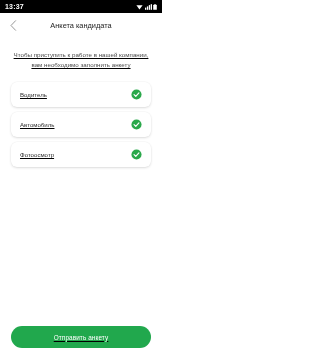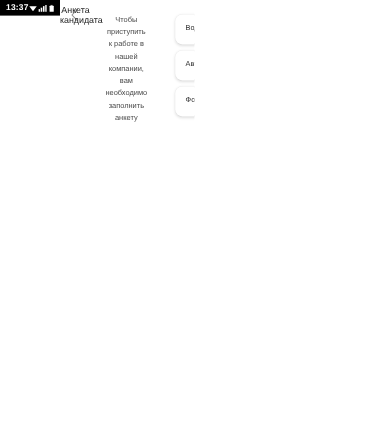--- a/index.html
+++ b/index.html
@@ -2,21 +2,21 @@
 <html><head>
 <meta charset="utf-8">
 <style>
   * { margin:0; padding:0; box-sizing:border-box; }
   html, body {
     width:162px; height:360px;
     font-family:"Liberation Sans", sans-serif;
     background:#ffffff;
     overflow:hidden;
   }
-  .phone { position:relative; width:162px; height:360px; background:#ffffff; display:flex; flex-direction:row; }
+  .phone { position:relative; width:162px; height:360px; background:#ffffff; display:flex; flex-direction:column;text-decoration:underline; }
 
   
   .statusbar {
     height:13px; flex:none;
     background:#000000; color:#ffffff;
     display:flex; align-items:center; justify-content:space-between;
     padding:0 5px;
   }
   .status-time { font-size:7px; font-weight:bold; letter-spacing:.2px; line-height:1; }
   .status-icons { display:flex; align-items:center; gap:1.5px; }

